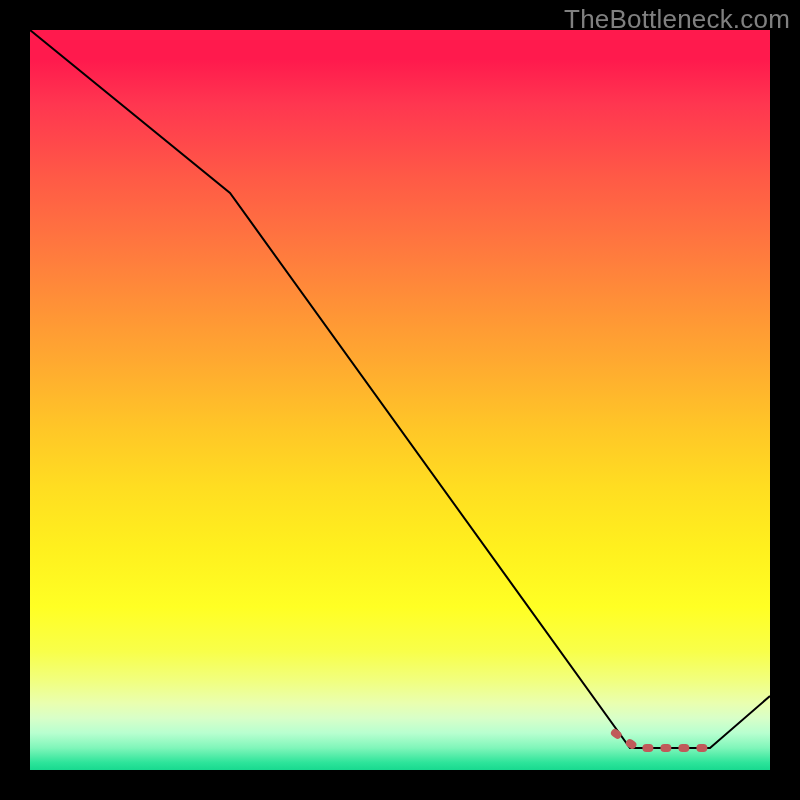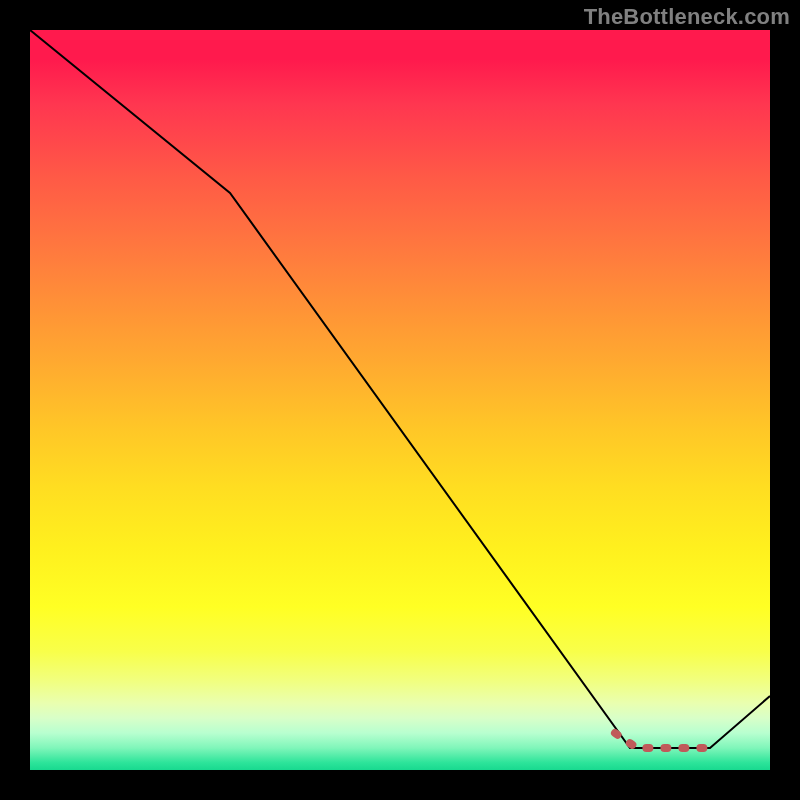--- a/index.html
+++ b/index.html
@@ -15,22 +15,22 @@
     position: relative;
     width: 800px;
     height: 800px;
     background: #000;
   }
   .watermark {
     position: absolute;
     top: 4px;
     right: 10px;
     color: #808080;
-    font-size: 22px;
-    font-weight: 700;
+    font-size: 26px;
+    font-weight: 400;
     letter-spacing: 0.2px;
   }
   .plot-area {
     position: absolute;
     left: 30px;
     top: 30px;
     width: 740px;
     height: 740px;
     background: linear-gradient(to bottom,
       #ff1a4d 0%,

